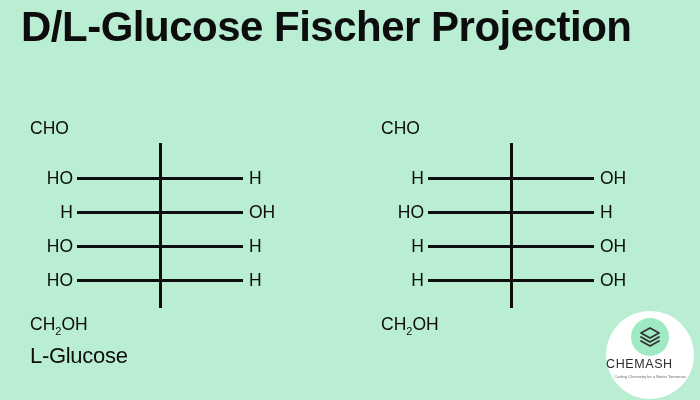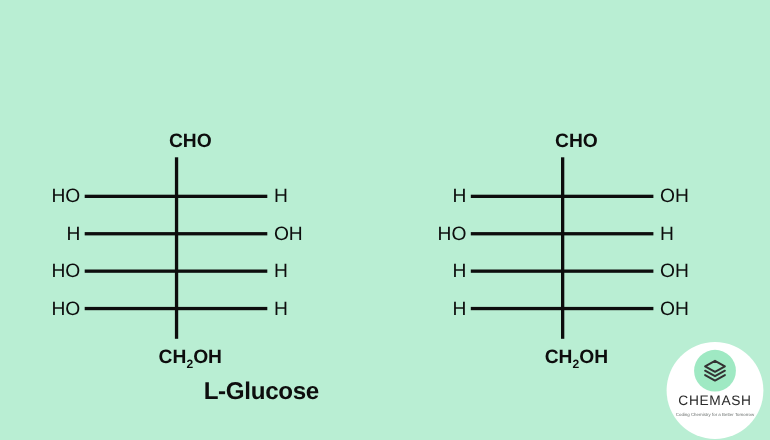--- a/index.html
+++ b/index.html
@@ -10,63 +10,64 @@
   }
   .title {
     position:absolute; left:21px; top:3px; width:670px;
     font-size:42px; font-weight:800; letter-spacing:-0.5px;
     color:#0d0d0d; white-space:nowrap;
   }
   .molecule { position:absolute; top:115px; width:260px; height:275px; }
   .mol-l { left:30px; }
   .mol-d { left:381px; }
   .formula {
-    position:absolute; left:13px; width:260px; text-align:center;
-    font-size:17.5px; font-weight:bold; line-height:22px;
+    position:absolute; left:0; width:260px; text-align:left;
+    font-size:17.5px; font-weight:normal; line-height:22px;
   }
   .formula.top { top:2px; }
   .formula.bottom { top:198px; }
   .formula sub { font-size:11px; }
   .vline { position:absolute; left:128.5px; top:28px; width:3px; height:165px; background:#0d0d0d; }
   .hline { position:absolute; left:47px; width:166px; height:3px; background:#0d0d0d; }
   .hl1 { top:61.5px; } .hl2 { top:95.5px; } .hl3 { top:129.5px; } .hl4 { top:163.5px; }
   .sub-label {
     position:absolute; font-size:17.5px; font-weight:normal;
     height:24px; line-height:24px;
   }
   .sub-left  { left:0;    width:43px; text-align:right; }
   .sub-right { left:219px; width:41px; text-align:left; }
   .r1 { top:51px; } .r2 { top:85px; } .r3 { top:119px; } .r4 { top:153px; }
   .mol-name {
-    position:absolute; left:0; top:228px; width:260px; text-align:right;
-    font-size:22px; font-weight:700; letter-spacing:-0.3px;
+    position:absolute; left:0; top:228px; width:260px; text-align:left;
+    font-size:22px; font-weight:400; letter-spacing:-0.3px;
   }
   .logo {
     position:absolute; left:606px; top:311px; width:88px; height:88px;
     background:#ffffff; border-radius:50%;
   }
   .logo-icon-circle {
     position:absolute; left:25px; top:7px; width:38px; height:38px;
     background:#9fe9c3; border-radius:50%;
   }
   .logo-icon-circle svg { position:absolute; left:7px; top:7px; }
   .logo-brand {
-    position:absolute; left:0; top:46px; width:88px; text-align:center;
+    position:absolute; left:0; top:46px; width:88px; 
     font-size:12.5px; letter-spacing:0.6px; color:#2b2b2b; font-weight:normal;
   }
   .logo-tagline {
     position:absolute; left:0; top:63px; width:88px; text-align:center;
     font-size:4px; color:#6a6f6d; white-space:nowrap;
   }
 </style>
 </head>
 <body>
 
 <div class="canvas">
 
+  <div class="title">D/L-Glucose Fischer Projection</div>
 
   <div class="molecule mol-l">
     <div class="formula top">CHO</div>
     <div class="vline"></div>
 
     <div class="hline hl1"></div>
     <div class="hline hl2"></div>
     <div class="hline hl3"></div>
     <div class="hline hl4"></div>
 

